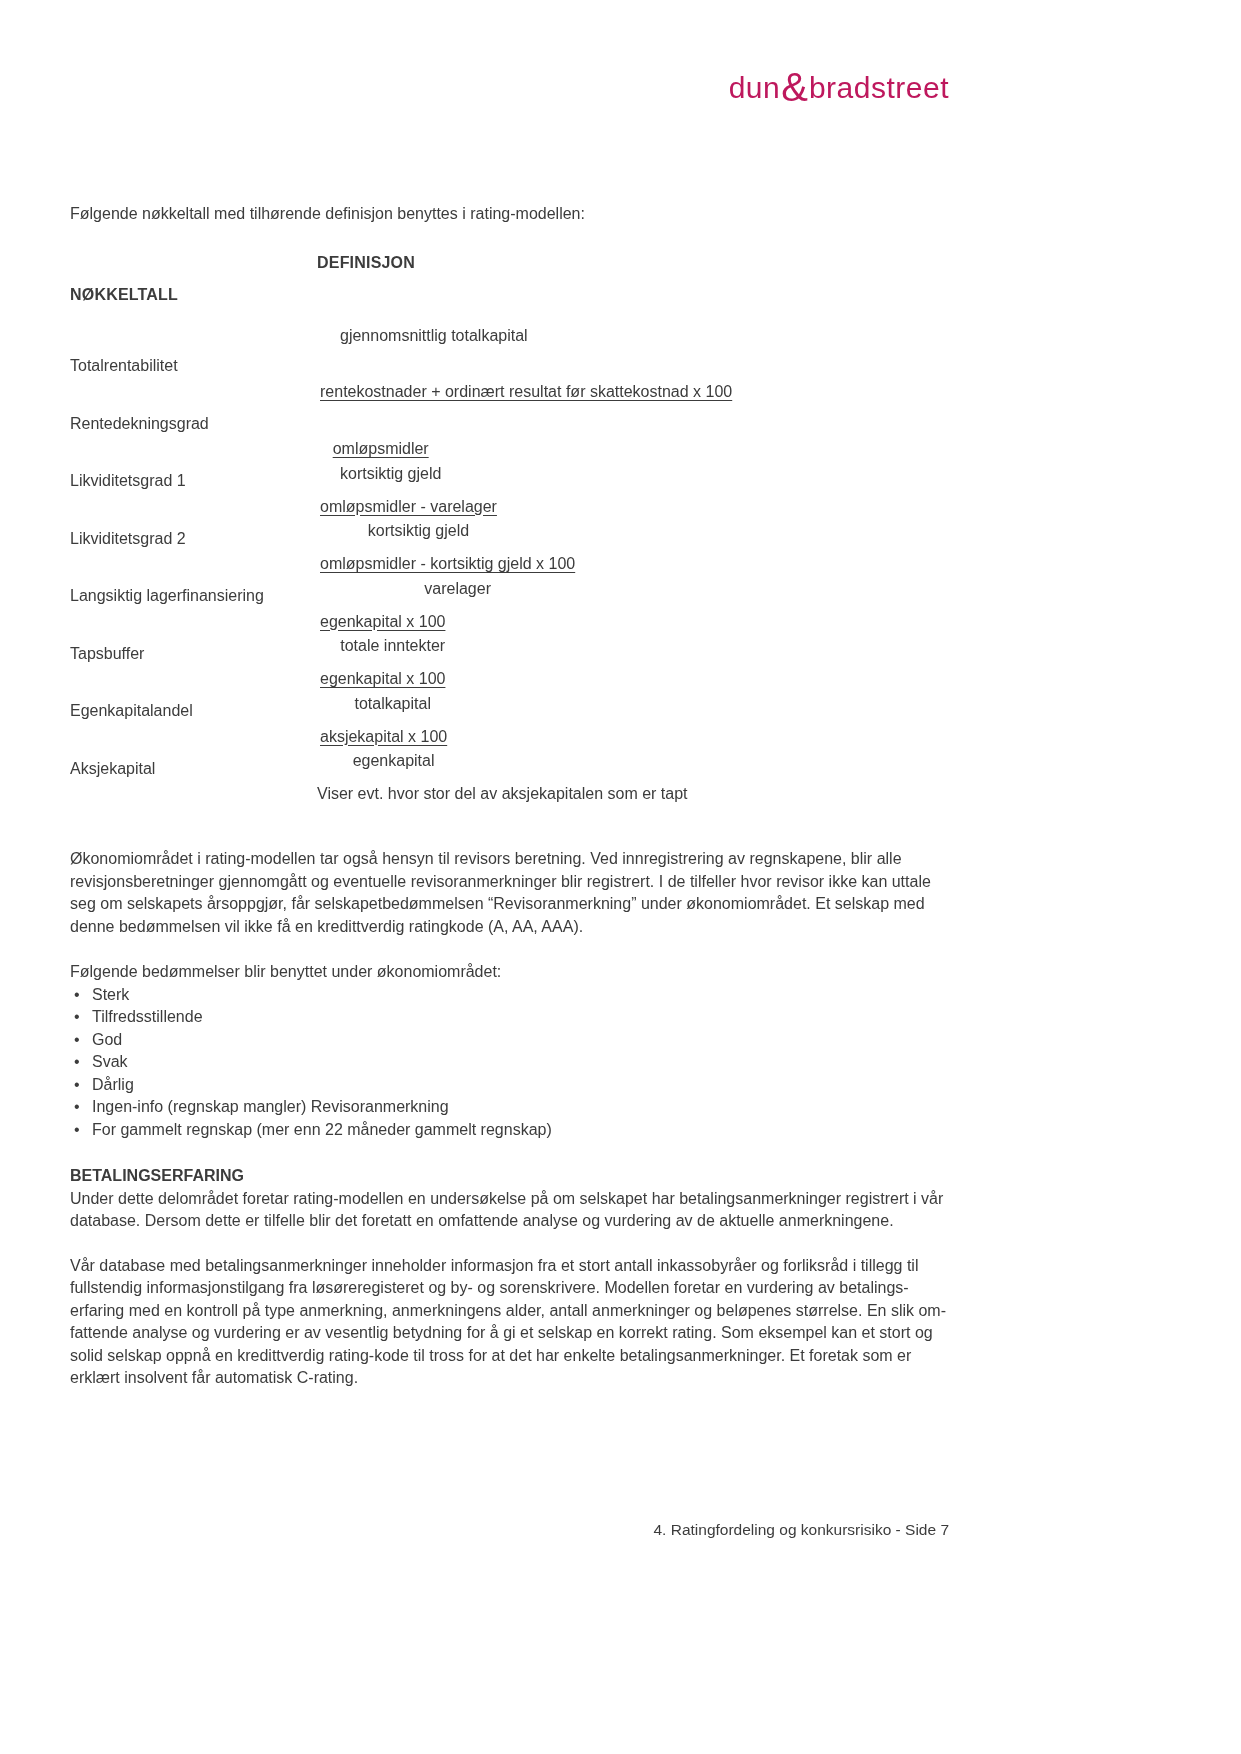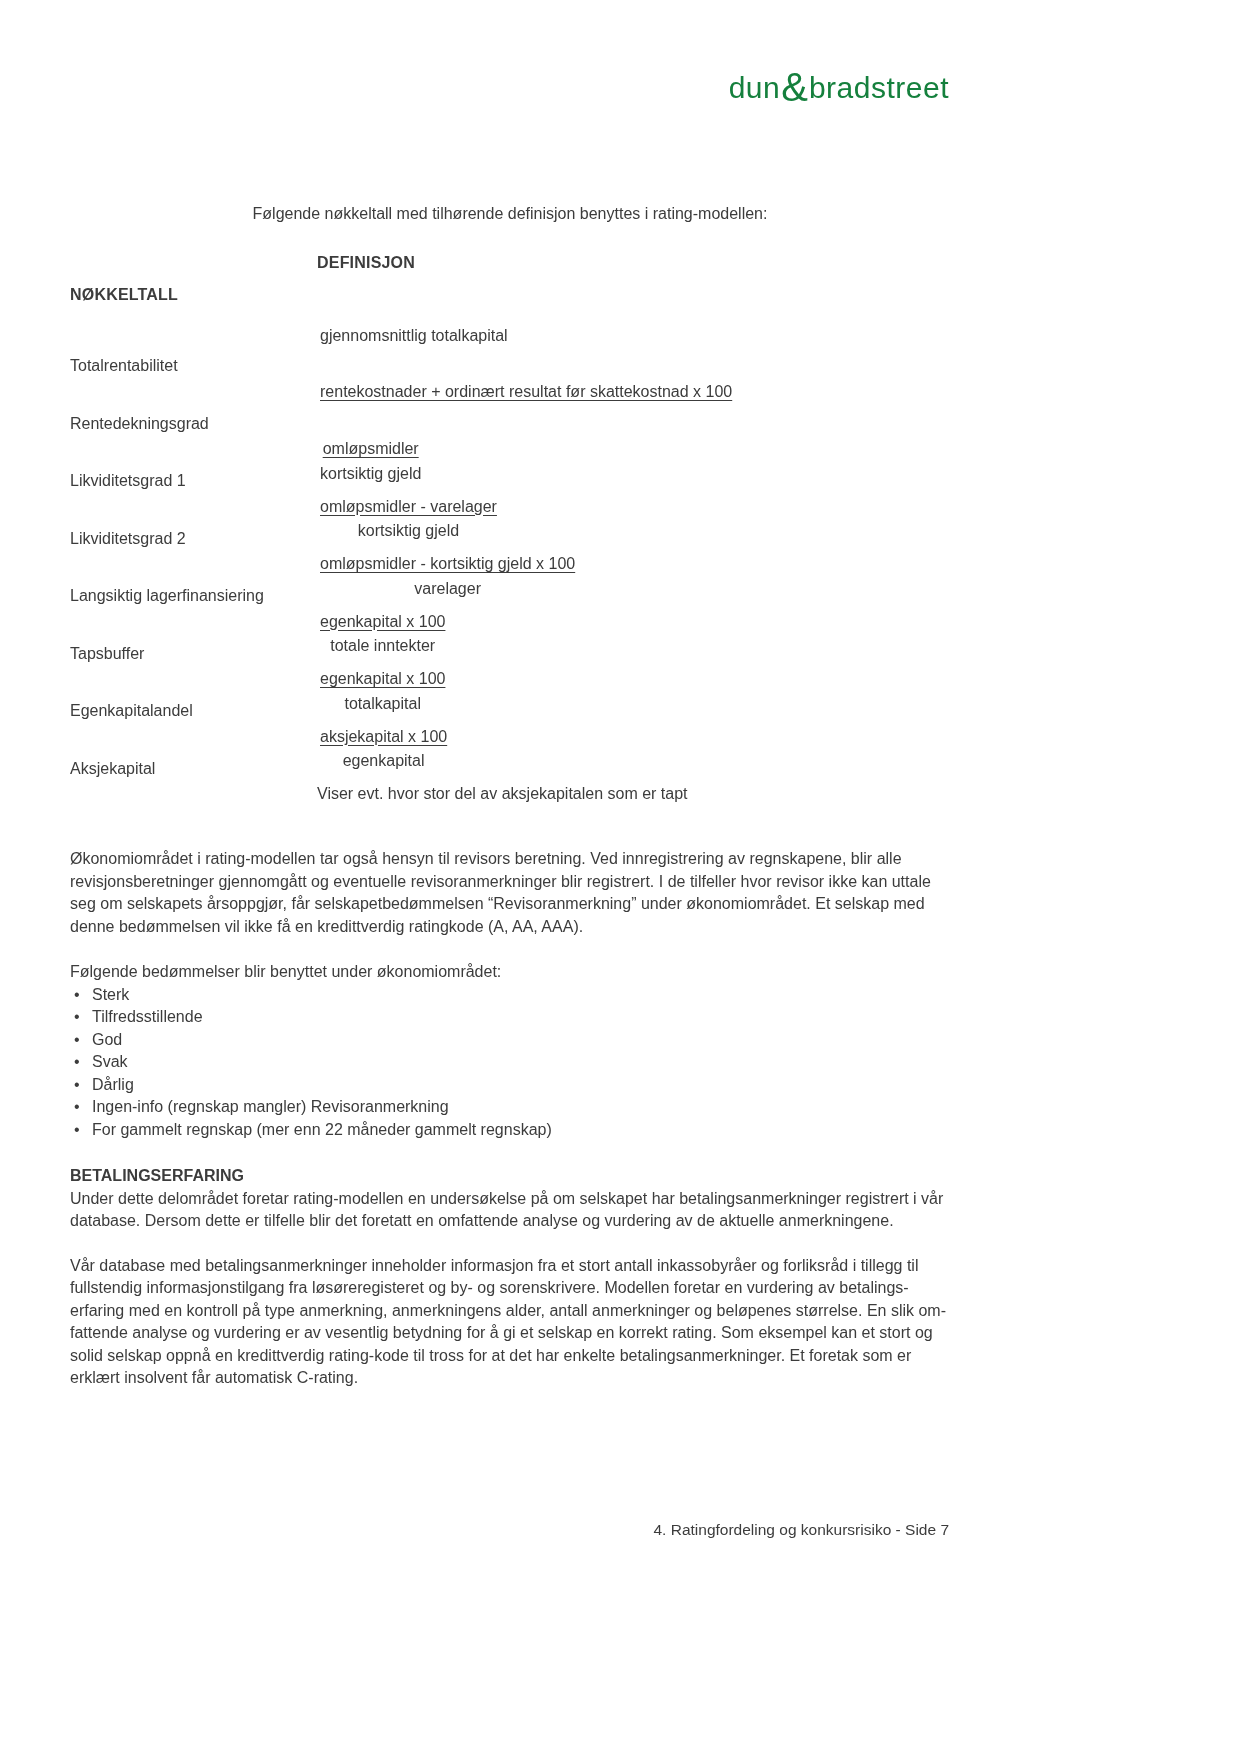--- a/index.html
+++ b/index.html
@@ -8,41 +8,41 @@
     width:1241px;height:1754px;
     margin:0 auto;
     background:#ffffff;
     font-family:"Liberation Sans", sans-serif;
     color:#3c3c3c;
     overflow:hidden;
   }
   
   .logo{
     position:absolute;top:64px;right:292px;
-    color:#15803d;
+    color:#be185d;
     white-space:nowrap;
     line-height:1;
   }
   .logo .word{font-size:30px;font-weight:500;letter-spacing:0.5px;}
   .logo .amp{font-size:40px;font-weight:400;position:relative;top:3px;padding:0 1px;}
   
   .content{
     position:absolute;left:70px;top:203px;width:880px;
     font-size:16px;line-height:22.5px;
   }
-  .intro{margin:0 0 26px 0;text-align:center;}
+  .intro{margin:0 0 26px 0;}
   
   .trow{display:flex;align-items:flex-start;margin-bottom:3px;}
   .trow .c1{width:247px;flex:0 0 247px;margin-top:32px;}
   .trow .c2{flex:1;}
   .thead{font-weight:700;margin-bottom:17px;}
   .thead .c1,.thead .c2{letter-spacing:0.2px;}
   .frac{display:inline-block;text-align:center;}
   .frac .num{display:block;text-decoration:underline;text-underline-offset:3px;padding:0 3px;}
-  .frac .den{display:block;padding:2px 3px 0 3px;}
+  .frac .den{display:block;padding:2px 3px 0 3px;margin-left:20px;}
   .note-row{margin-top:0;}
   
   .para{margin:0;}
   .para-okonomi{margin-top:33px;}
   .bullets-intro{margin-top:23px;}
   ul.bullets{list-style:none;margin:0;padding:0;}
   ul.bullets li{margin:0;padding-left:22px;position:relative;}
   ul.bullets li::before{content:"•";position:absolute;left:4px;}
   .section-heading{font-weight:700;margin:24px 0 0 0;font-size:16px;}
   .para-bet1{margin-top:0;}

